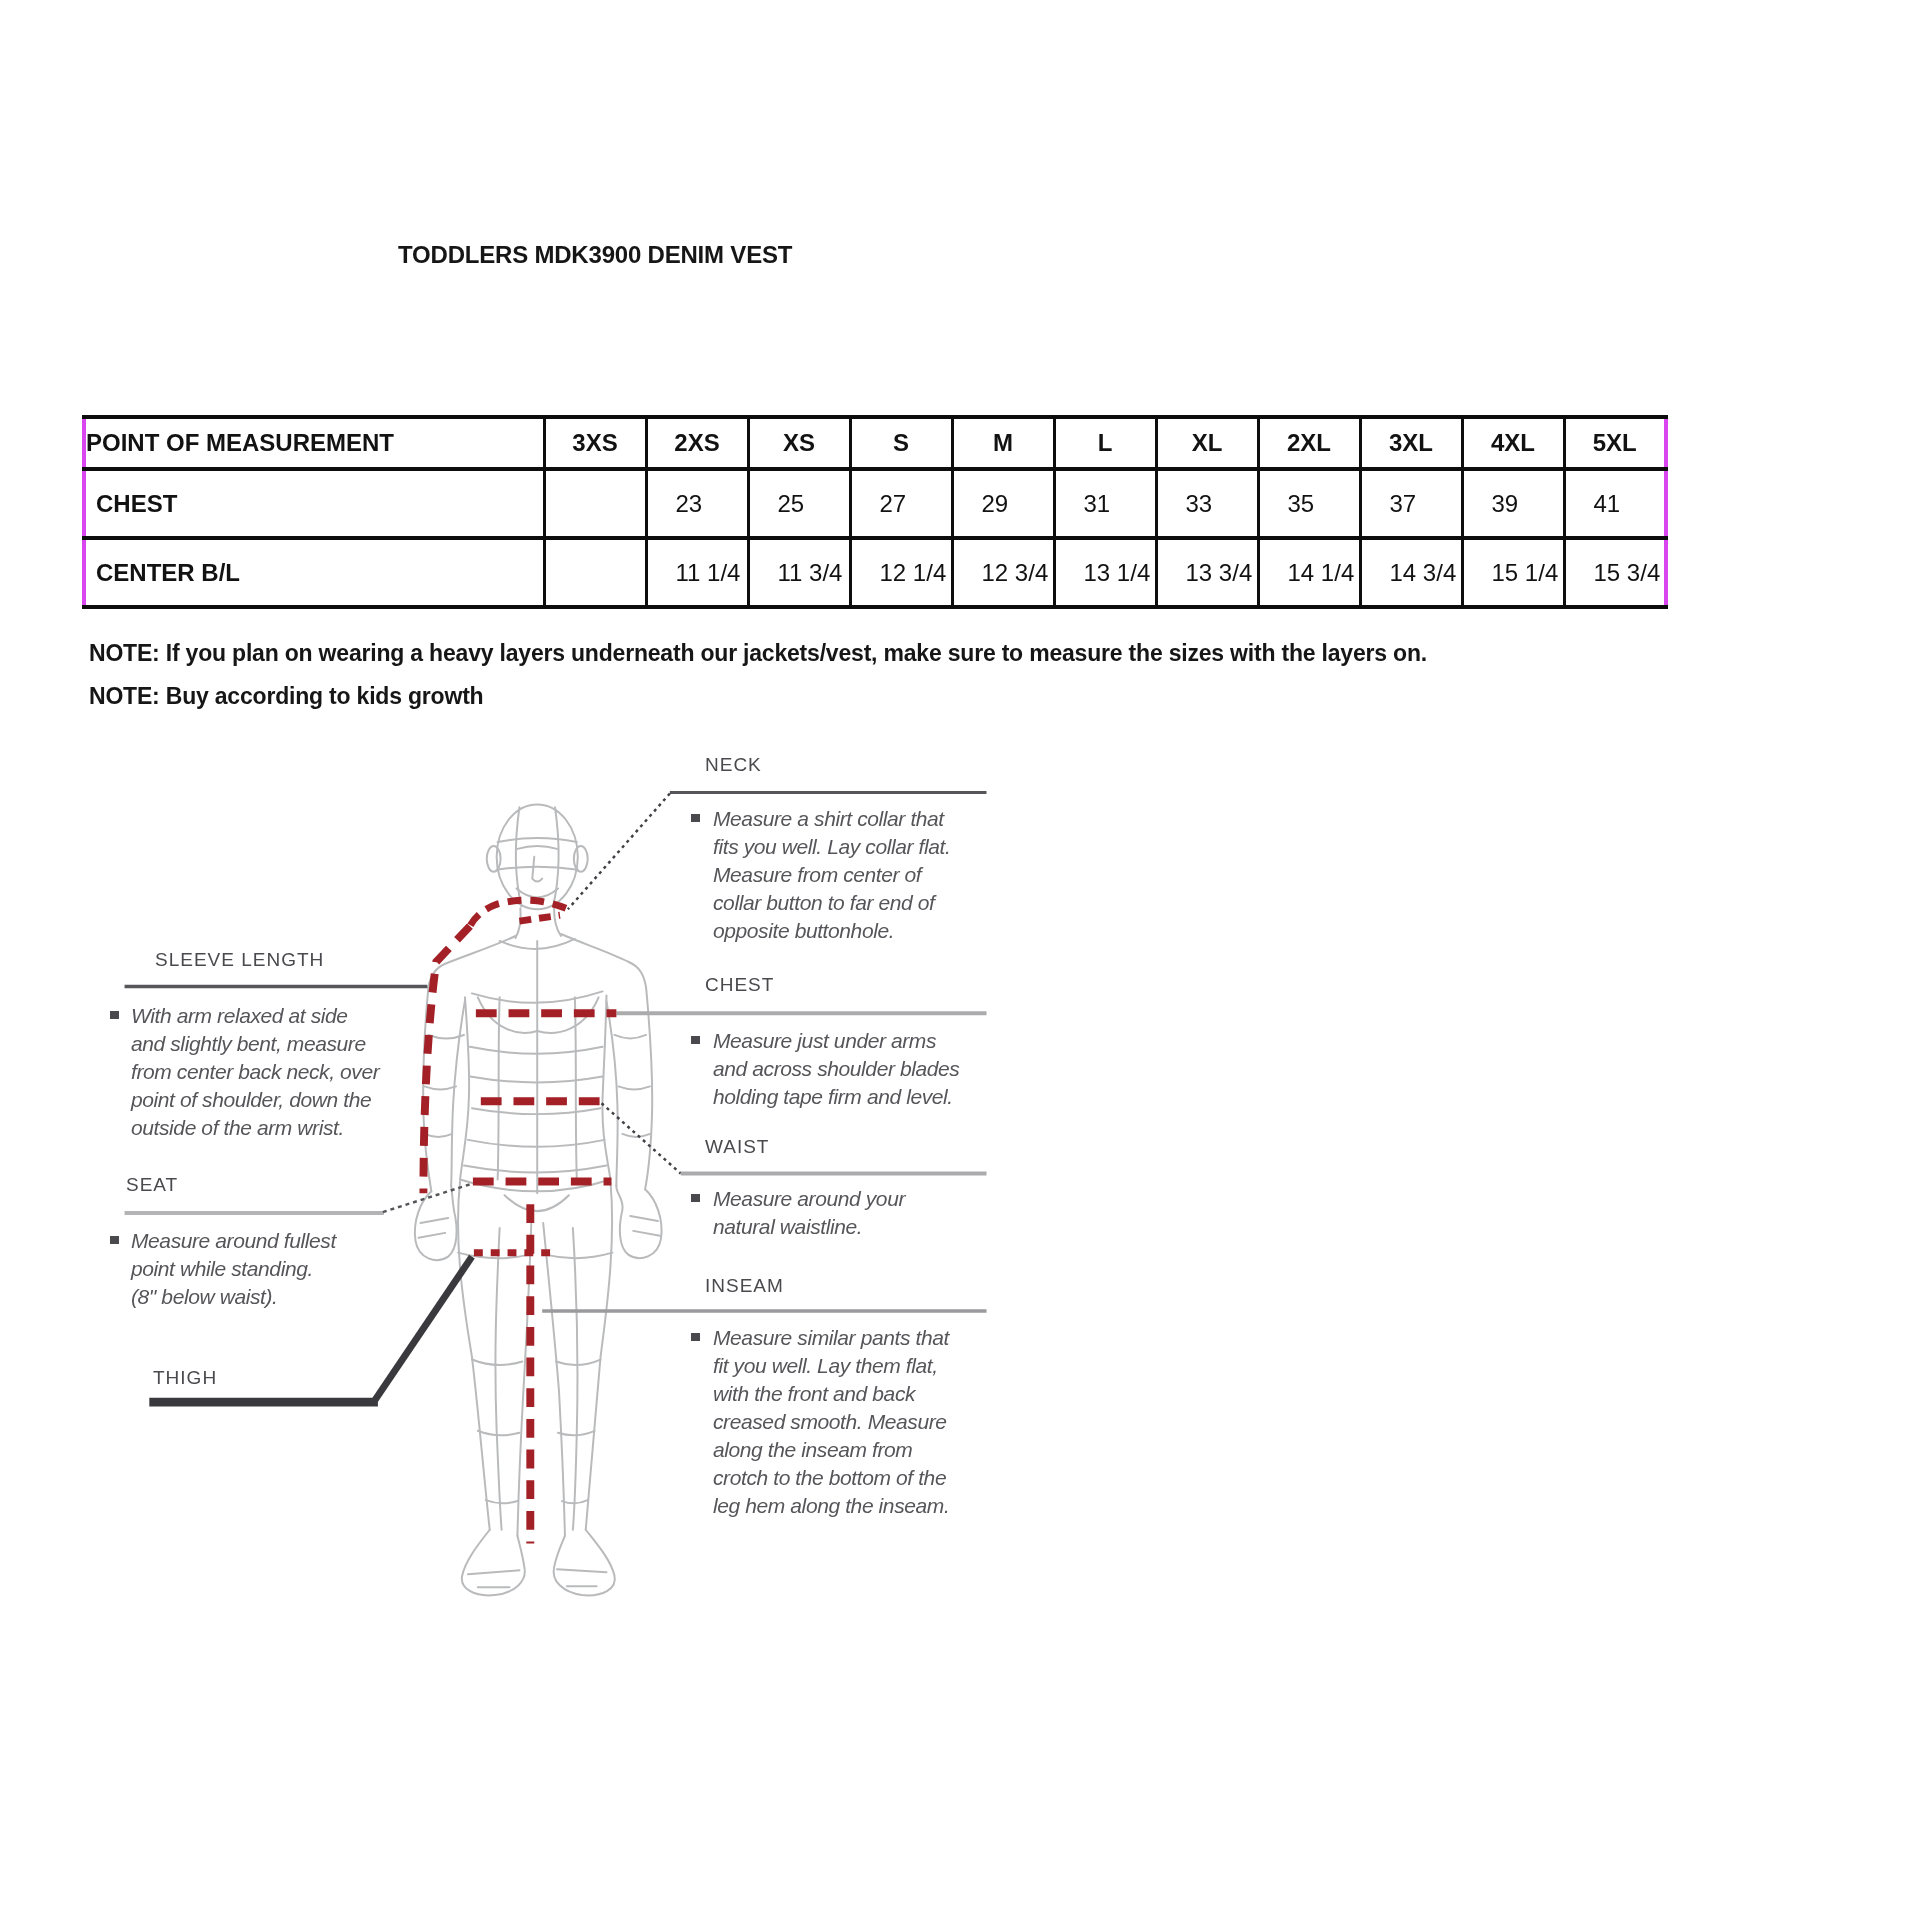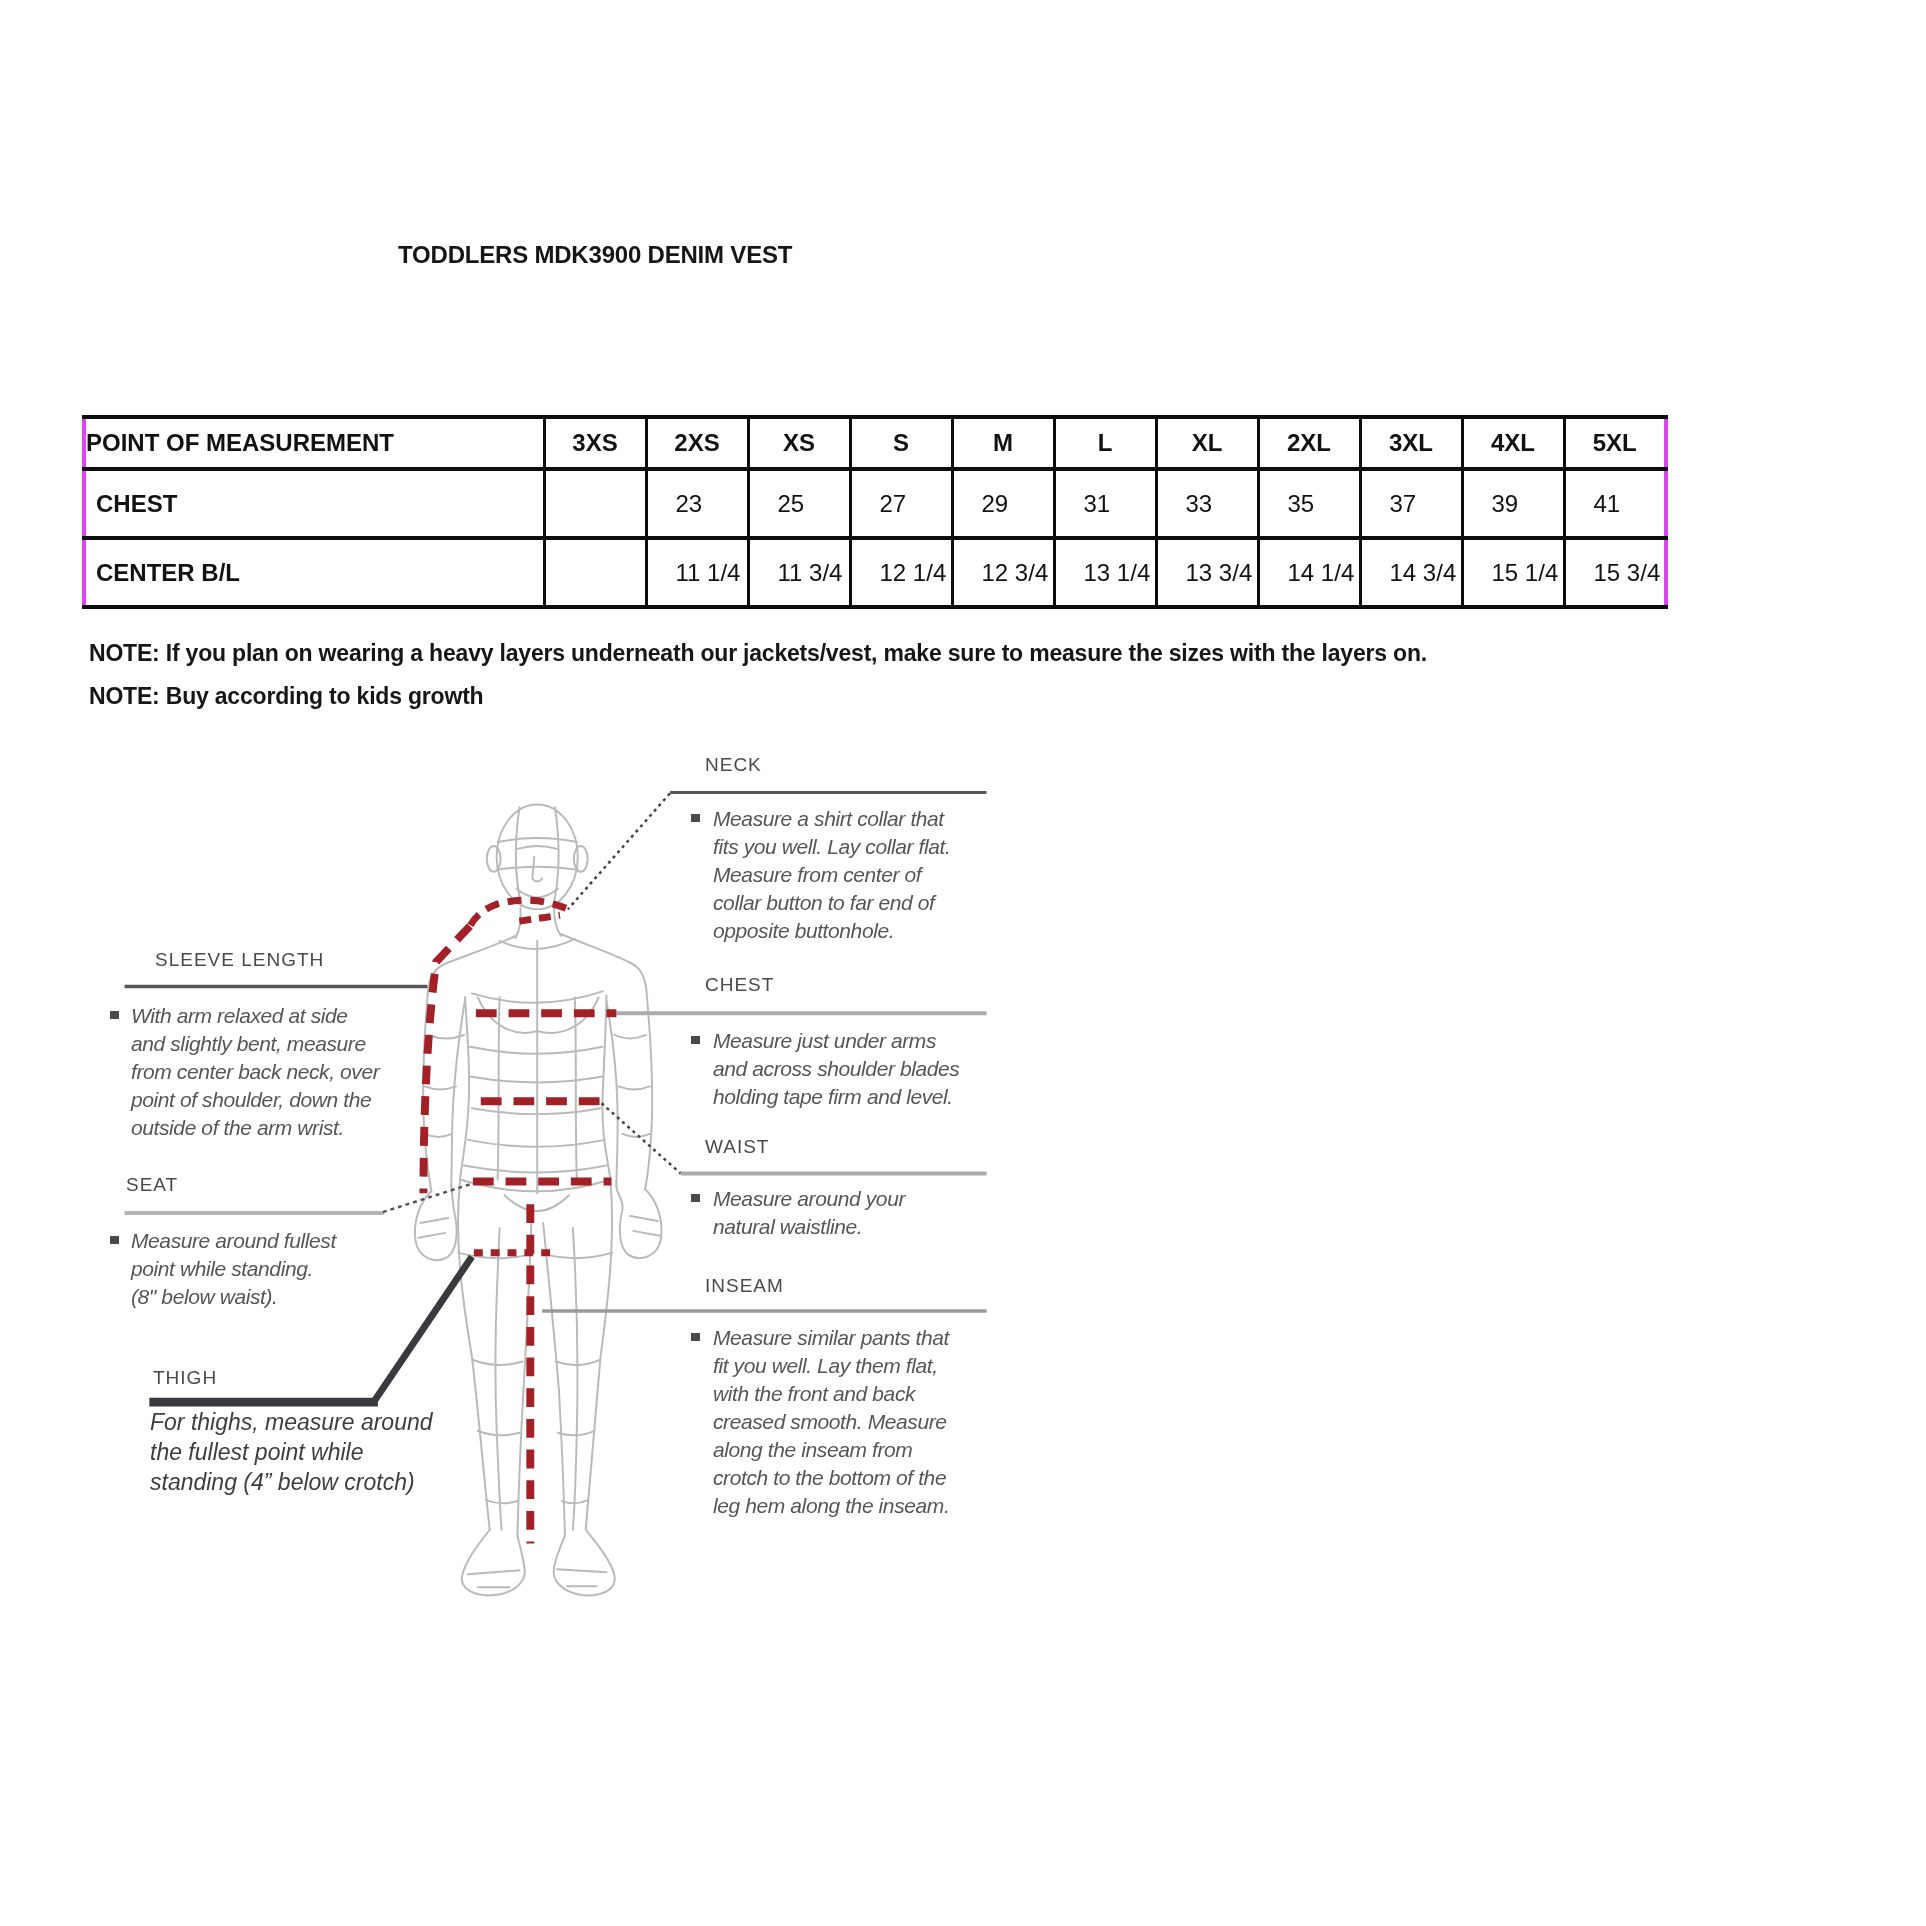--- a/index.html
+++ b/index.html
@@ -259,21 +259,16 @@
 
     <div class="d-title" style="left:42px;top:436px;">SEAT</div>
     <div class="bullet" style="left:26px;top:498px;"></div>
     <div class="d-text" style="left:47px;top:489px;">
       <div>Measure around fullest</div>
       <div>point while standing.</div>
       <div>(8" below waist).</div>
     </div>
 
     <div class="d-title" style="left:69px;top:629px;">THIGH</div>
-    <div class="d-text alt" style="left:66px;top:669px;">
-      <div>For thighs, measure around</div>
-      <div>the fullest point while</div>
-      <div>standing (4” below crotch)</div>
-    </div>
 
   </div>
 </div>
 
 
 </body></html>

